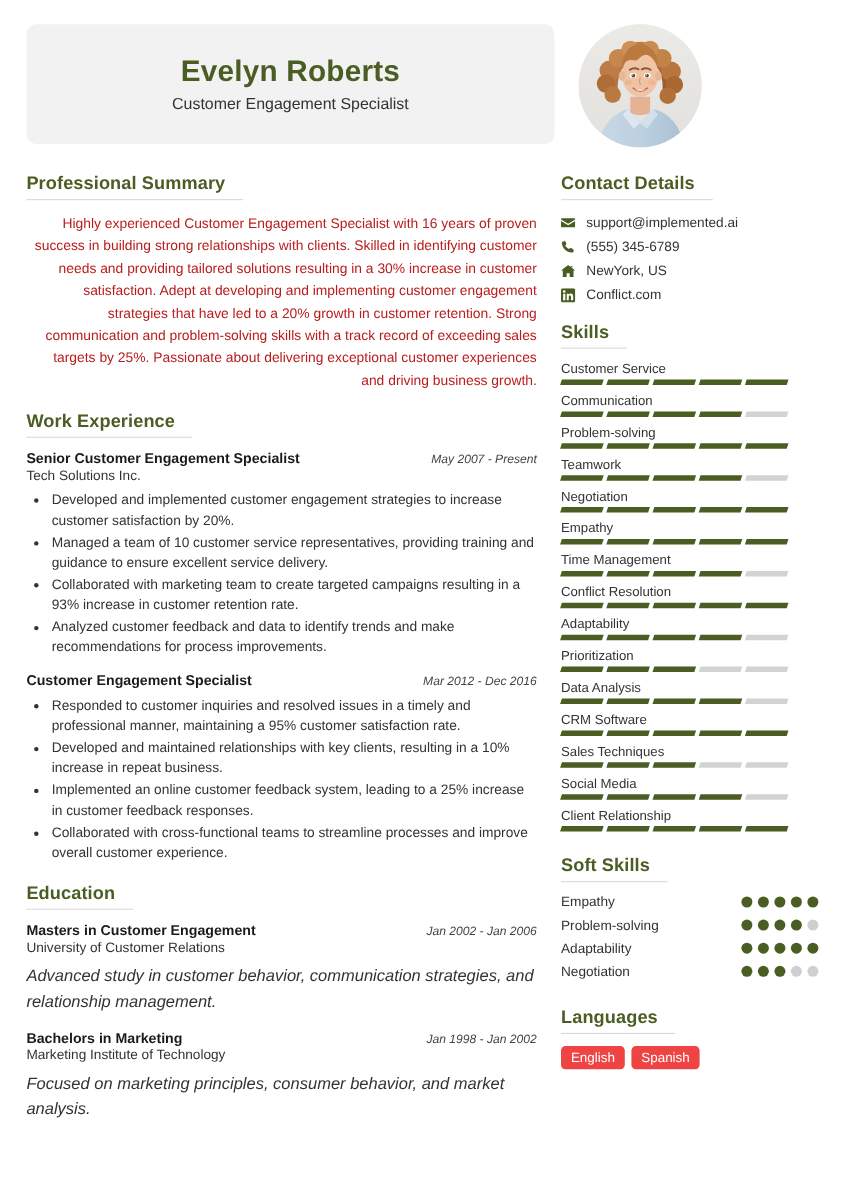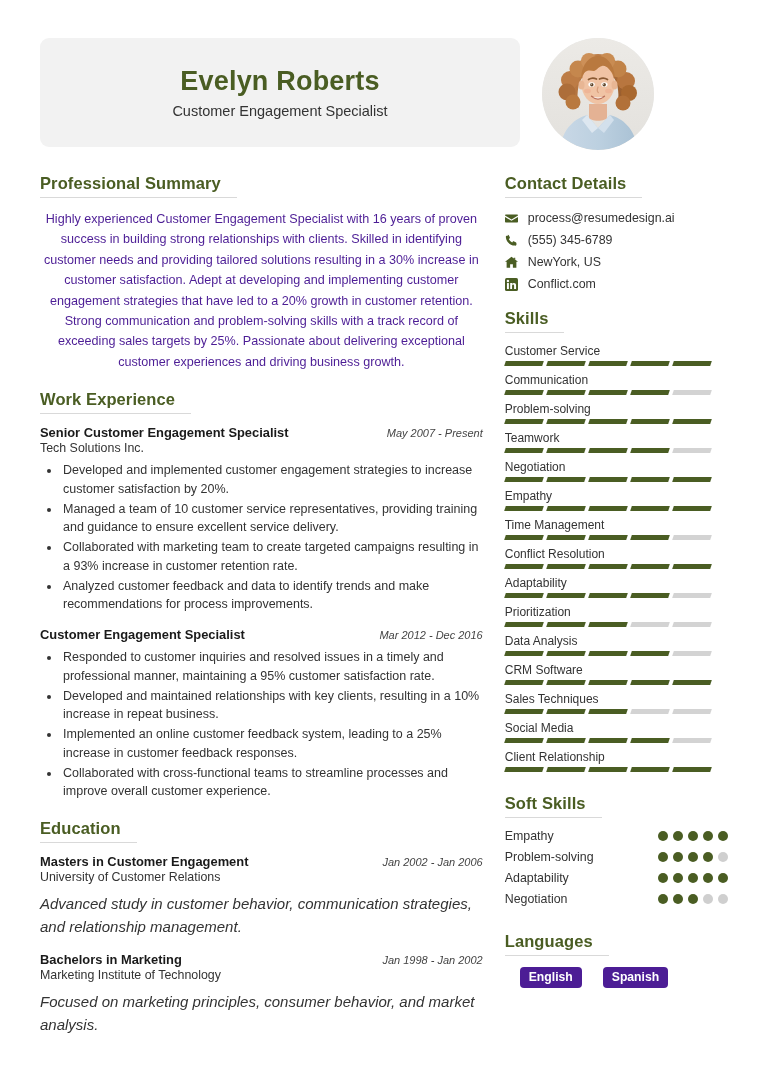--- a/index.html
+++ b/index.html
@@ -11,21 +11,21 @@
     font-family: "Liberation Sans", sans-serif;
     color: #333333;
     overflow: hidden;
     position: relative;
   }
 
   .page {
     width: 768px;
     height: 1078px;
     position: relative;
-    padding: 16px;
+    padding: 0;
   }
 
   
   .header {
     display: flex;
     align-items: flex-start;
     padding: 22px 24px 0 24px;
   }
   .name-box {
     width: 480px;
@@ -86,22 +86,22 @@
     letter-spacing: .1px;
   }
   .sec-h.pad-r { padding-right: 16px; }
 
   .section { margin-bottom: 18px; }
 
   
   .summary {
     font-size: 12.6px;
     line-height: 1.62;
-    color: #4c1d95;
-    text-align: center;
+    color: #b91c1c;
+    text-align: right;
   }
 
   
   .entry { margin-bottom: 13px; }
   .entry-head {
     display: flex;
     align-items: baseline;
     justify-content: space-between;
   }
   .entry-title {
@@ -194,27 +194,26 @@
   .dot {
     width: 10px; height: 10px;
     border-radius: 50%;
     background: #cfcfcf;
   }
   .dot.on { background: #4a5d23; }
 
   
   .lang-wrap { display: flex; flex-wrap: wrap; gap: 6px; }
   .lang-tag {
-    background: #4c1d95;
+    background: #ef4444;
     color: #ffffff;
     font-size: 12.2px;
-    font-weight: bold;
+    font-weight: normal;
     padding: 3px 9px 4px 9px;
     border-radius: 4px;
-    margin-left: 15px;
   }
   .soft-section { margin-top: 22px; }
   .lang-section { margin-top: 26px; }
 </style>
 </head>
 <body>
 
 <div class="page">
 
   <div class="header">
@@ -374,21 +373,21 @@
         <div class="sec-h pad-r">Contact Details</div>
         <div class="contact-list">
 
           <div class="contact-row">
             <span class="c-icon">
               <svg width="13" height="13" viewBox="0 0 16 16">
                   <path d="M0 3h16v10H0z" fill="none"></path>
                   <path d="M1 3h14a1 1 0 011 1v.3L8 9.2 0 4.3V4a1 1 0 011-1zm15 3v6a1 1 0 01-1 1H1a1 1 0 01-1-1V6l8 4.8L16 6z"></path>
                 </svg>
             </span>
-            <span class="c-text">process@resumedesign.ai</span>
+            <span class="c-text">support@implemented.ai</span>
           </div>
 
           <div class="contact-row">
             <span class="c-icon">
               <svg width="13" height="13" viewBox="0 0 16 16">
                   <path d="M3.5 1c.6 0 1.1.3 1.4.9l1 2c.3.6.1 1.3-.4 1.7l-.8.6c.9 1.9 2.3 3.3 4.2 4.2l.6-.8c.4-.5 1.1-.7 1.7-.4l2 1c.6.3.9.8.9 1.4v1.2c0 .9-.8 1.6-1.7 1.5C6.3 14.5 1.5 9.7 1 3.7.9 2.8 1.6 2 2.5 2h1z"></path>
                 </svg>
             </span>
             <span class="c-text">(555) 345-6789</span>
           </div>

